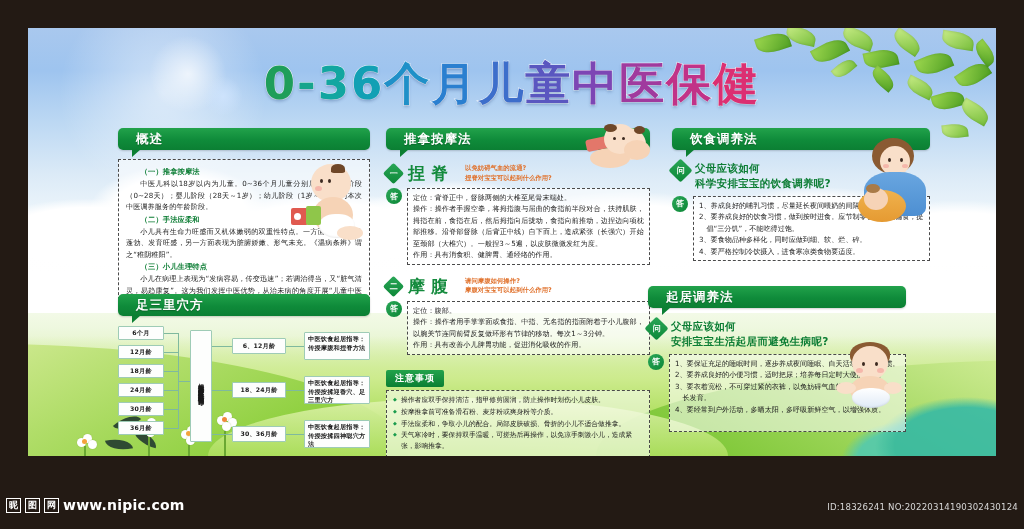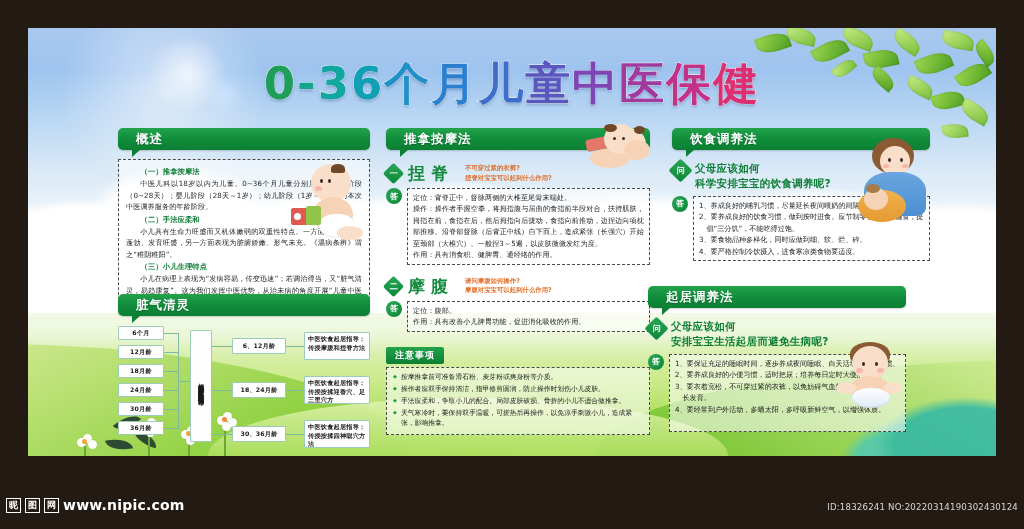--- a/index.html
+++ b/index.html
@@ -381,21 +381,21 @@
         <div class="cube" style="left:0px;  top:44px; width:17px; height:17px; background:#e05a50;"></div>
         <div class="cube" style="left:15px; top:42px; width:15px; height:19px; background:#8fc64a;"></div>
         <div class="cube" style="left:3px;  top:49px; width:7px;  height:7px;  background:#fff; border-radius:50%;"></div>
       </div>
     </div>
   </div>
 
   <div class="panel" style="left:90px; top:266px; width:252px;">
 
     <div class="banner">
-      <span class="btext">脏气清灵</span>
+      <span class="btext">足三里穴方</span>
     </div>
 
     <div class="flow" style="margin-top:10px;" id="flowchart">
         <div class="node left" style="top: 0px;">6个月</div>
         <div class="node left" style="top: 19px;">12月龄</div>
         <div class="node left" style="top: 38px;">18月龄</div>
         <div class="node left" style="top: 57px;">24月龄</div>
         <div class="node left" style="top: 76px;">30月龄</div>
         <div class="node left" style="top: 95px;">36月龄</div>
         <div class="node mid">根据儿童不同月龄对家长进行儿童中医调养指导</div>
@@ -428,21 +428,21 @@
       <span class="btext">推拿按摩法</span>
     </div>
 
     <div style="margin-top:12px;">
       <div class="techname">
         <div class="techdia">
           <span>一</span>
         </div>
         <div class="techtitle">捏脊</div>
         <div style="margin-left:4px;">
-          <div class="qsmall">不可穿过紧的衣裤?</div>
+          <div class="qsmall">以免妨碍气血的流通?</div>
           <div class="qsmall">捏脊对宝宝可以起到什么作用?</div>
         </div>
       </div>
 
       <div class="arow">
         <div class="acirc">
           <span>答</span>
         </div>
         <div class="dashbox" style="flex:1; padding:3px 5px;">
           <div class="body-text" id="nieji-lines">
@@ -476,41 +476,42 @@
         </div>
       </div>
 
       <div class="arow">
         <div class="acirc">
           <span>答</span>
         </div>
         <div class="dashbox" style="flex:1; padding:3px 5px;">
           <div class="body-text" id="mofu-lines">
               <div>定位：腹部。</div>
+              <div>操作：操作者用手掌掌面或食指、中指、无名指的指面附着于小儿腹部，以腕关节连同前臂反复做环形有节律的移动。每次1～3分钟。</div>
               <div>作用：具有改善小儿脾胃功能，促进消化吸收的作用。</div>
             </div>
         </div>
       </div>
 
       <div class="baby" style="left:208px; top:-4px; width:56px; height:40px;">
         <div class="skin" style="left:10px; top:0px; width:32px; height:30px;"></div>
         <div class="hair" style="left:10px; top:0px; width:13px; height:8px;"></div>
         <div class="eye" style="left:19px; top:13px; width:3px; height:3px;"></div>
         <div class="eye" style="left:28px; top:13px; width:3px; height:3px;"></div>
         <div class="cheek" style="left:33px; top:19px; width:6px; height:4px;"></div>
         <div class="skin2" style="left:30px; top:16px; width:26px; height:20px;"></div>
       </div>
     </div>
 
     <div style="margin-top:11px;">
       <div class="subbanner">注意事项</div>
       <div class="dashbox" style="padding:4px 6px;">
         <ul class="bullets" id="notes-list">
+            <li>操作者应双手保持清洁，指甲修剪圆润，防止操作时划伤小儿皮肤。</li>
             <li>按摩推拿前可准备滑石粉、麦芽粉或爽身粉等介质。</li>
-            <li>操作者应双手保持清洁，指甲修剪圆润，防止操作时划伤小儿皮肤。</li>
             <li>手法应柔和，争取小儿的配合。局部皮肤破损、骨折的小儿不适合做推拿。</li>
             <li>天气寒冷时，要保持双手温暖，可搓热后再操作，以免凉手刺激小儿，造成紧张，影响推拿。</li>
           </ul>
       </div>
     </div>
   </div>
 
   <div class="panel" style="left:644px; top:100px; width:258px;">
 
     <div class="banner">

